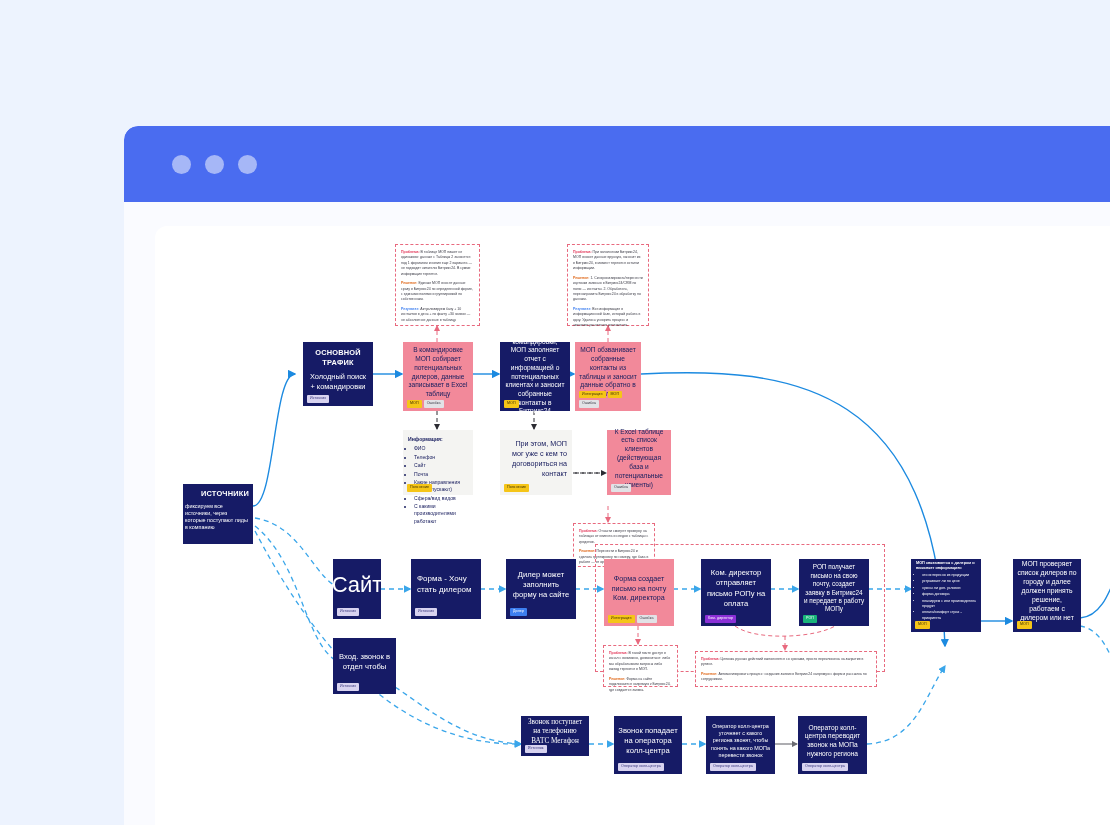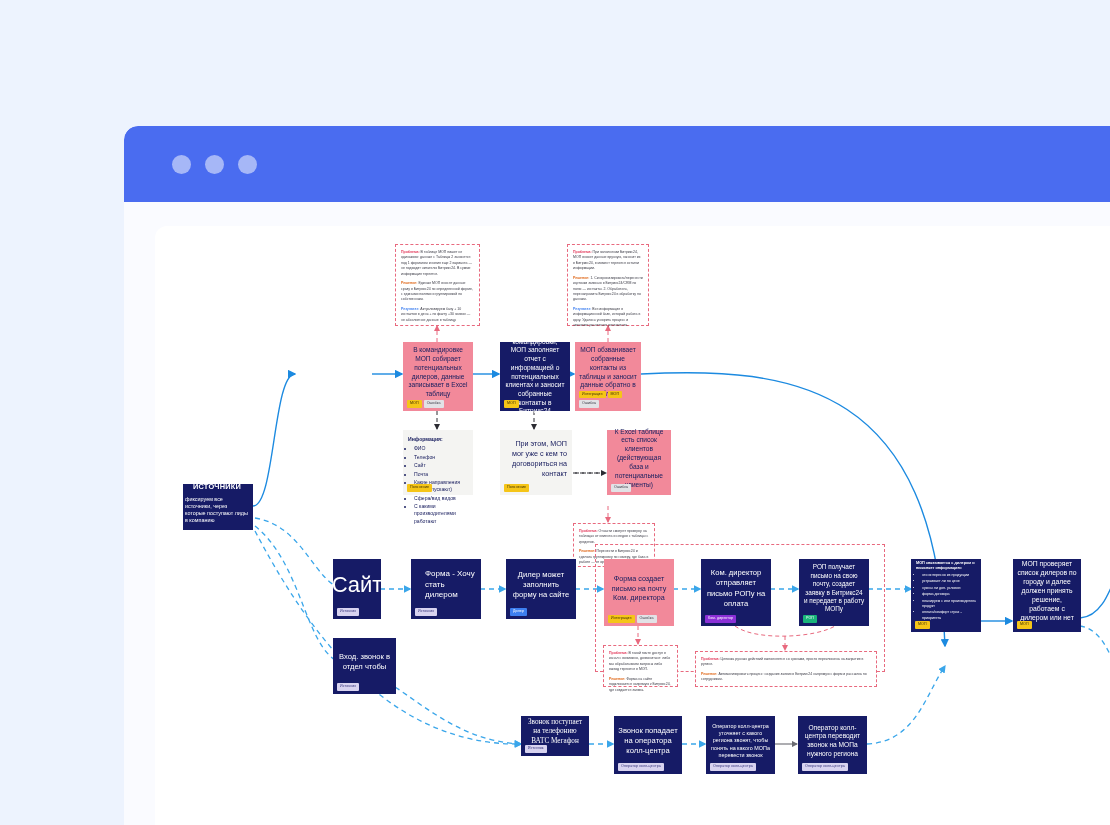--- a/index.html
+++ b/index.html
@@ -206,20 +206,27 @@
 
         <div class="ann" style="left:412px;top:18px;width:82px;height:82px;">
           <p><span class="lbl-problem">Проблема:</span>
              <span>При заполнении Битрикс24, МОП вносит данные вручную, заносит их в Битрикс24, в момент теряются остатки информации.</span></p>
           <p><span class="lbl-solution">Решение:</span>
              <span>1. Синхронизировать/перенести карточки записью в Битрикс24/CRM по полю — контакты. 2. Обработать, перенаправить Битрикс24 в обработку по данным.</span></p>
           <p><span class="lbl-result">Результат:</span>
              <span>Вся информация в информационной базе, который работа в одну. Удалось ускорить процесс и экономия расчетного регламента.</span></p>
         </div>
 
+        <div class="node n-dark" style="left:148px;top:116px;width:70px;height:64px;">
+          <div class="cap">ОСНОВНОЙ ТРАФИК</div>
+          <div style="margin-top:4px;">Холодный поиск + командировки</div>
+          <div class="tags">
+            <span class="tag t-lav">Источник</span>
+          </div>
+        </div>
 
         <div class="node n-pink" style="left:248px;top:116px;width:70px;height:69px;">
           <div>В командировке МОП собирает потенциальных дилеров, данные записывает в Excel таблицу</div>
           <div class="tags">
             <span class="tag t-yellow">МОП</span>
             <span class="tag t-grey">Ошибка</span>
           </div>
         </div>
 
         <div class="node n-dark" style="left:345px;top:116px;width:70px;height:69px;font-size:6.6px;">
@@ -231,21 +238,21 @@
 
         <div class="node n-pink" style="left:420px;top:116px;width:66px;height:69px;">
           <div>МОП обзванивает собранные контакты из таблицы и заносит данные обратно в таблицу</div>
           <div class="tags">
             <span class="tag t-yellow">Интеграция</span>
             <span class="tag t-yellow">МОП</span>
             <span class="tag t-grey">Ошибка</span>
           </div>
         </div>
 
-        <div class="node n-dark" style="left:28px;top:258px;width:70px;height:46px;align-items:center;text-align:left;padding-left:2px;">
+        <div class="node n-dark" style="left:28px;top:258px;width:70px;height:60px;align-items:flex-end;text-align:left;padding-left:2px;">
           <div class="cap">ИСТОЧНИКИ</div>
           <div style="margin-top:4px;font-size:5.4px;">фиксируем все источники, через которые поступают лиды в компанию</div>
         </div>
 
         <div class="node n-note" style="left:248px;top:204px;width:70px;height:65px;">
           <div class="note-title">Информация:</div>
           <ul class="note-list">
             <li>ФИО</li>
             <li>Телефон</li>
             <li>Сайт</li>
@@ -280,21 +287,21 @@
              <span>Перенести в Битрикс24 и сделать группировку по номеру, где база в работе — от организации и по расчету.</span></p>
         </div>
 
         <div class="node n-dark" style="left:178px;top:333px;width:48px;height:60px;">
           <div class="n-big">Сайт</div>
           <div class="tags">
             <span class="tag t-lav">Источник</span>
           </div>
         </div>
 
-        <div class="node n-dark" style="left:256px;top:333px;width:70px;height:60px;font-size:8px;align-items:flex-start;text-align:left;padding-left:14px;">
+        <div class="node n-dark" style="left:256px;top:333px;width:70px;height:60px;font-size:8px;align-items:flex-start;text-align:left;padding-left:6px;">
           <div>Форма - Хочу стать дилером</div>
           <div class="tags">
             <span class="tag t-lav">Источник</span>
           </div>
         </div>
 
         <div class="node n-pink" style="left:449px;top:333px;width:70px;height:67px;font-size:7.2px;">
           <div>Форма создает письмо на почту Ком. директора</div>
           <div class="tags">
             <span class="tag t-yellow">Интеграция</span>

